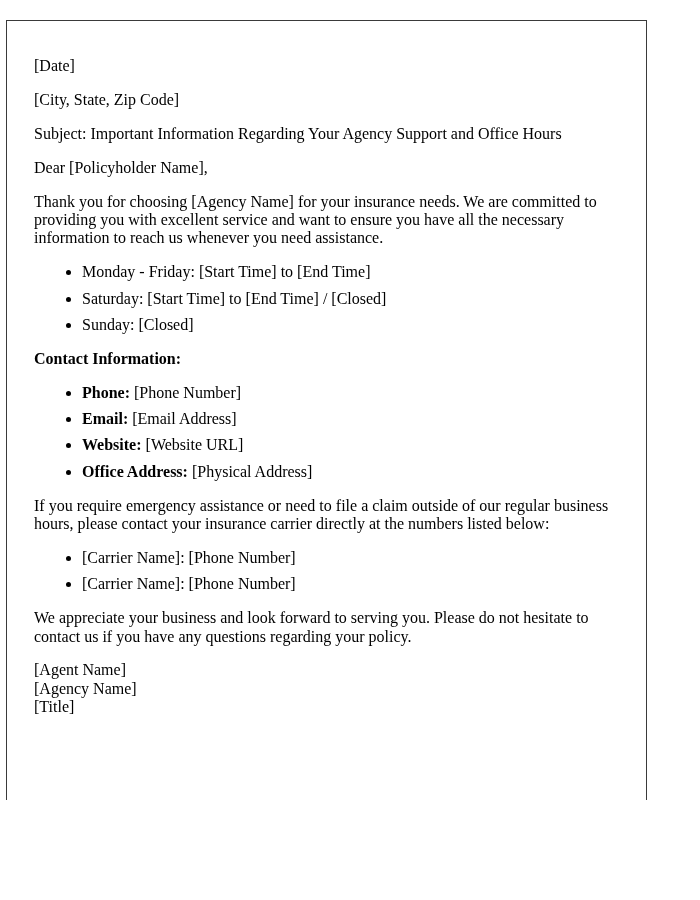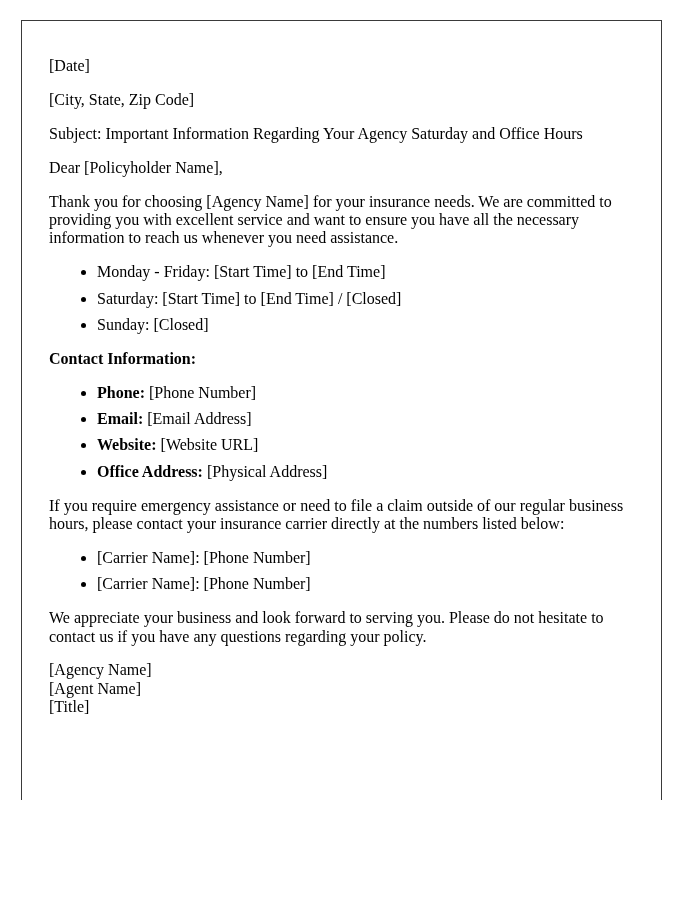--- a/index.html
+++ b/index.html
@@ -10,21 +10,21 @@
   body {
     width: 700px;
     height: 900px;
     position: relative;
     font-family: "Liberation Serif", "DejaVu Serif", serif;
     font-size: 16px;
     color: #000000;
   }
   .doc {
     position: absolute;
-    left: 21px;
+    left: 6px;
     top: 20px;
     width: 641px;
     height: 780px;
     box-sizing: border-box;
     border-top: 1px solid #3a3a3a;
     border-left: 1px solid #3a3a3a;
     border-right: 1px solid #3a3a3a;
     padding: 20px 27px 0 27px;
     overflow: visible;
     background: #ffffff;
@@ -47,21 +47,21 @@
 <body>
 
 <div class="doc">
 
   <div class="para">[Date]</div>
 
   <div class="para">
     <div class="line">[City, State, Zip Code]</div>
   </div>
 
-  <div class="para">Subject: Important Information Regarding Your Agency Saturday and Office Hours</div>
+  <div class="para">Subject: Important Information Regarding Your Agency Support and Office Hours</div>
 
   <div class="para">Dear [Policyholder Name],</div>
 
   <div class="para">Thank you for choosing [Agency Name] for your insurance needs. We are committed to providing you with excellent service and want to ensure you have all the necessary information to reach us whenever you need assistance.</div>
 
 
   <ul class="blist">
     <li>Monday - Friday: [Start Time] to [End Time]</li>
     <li>Saturday: [Start Time] to [End Time] / [Closed]</li>
     <li>Sunday: [Closed]</li>
@@ -81,18 +81,18 @@
 
   <ul class="blist">
     <li>[Carrier Name]: [Phone Number]</li>
     <li>[Carrier Name]: [Phone Number]</li>
   </ul>
 
   <div class="para">We appreciate your business and look forward to serving you. Please do not hesitate to contact us if you have any questions regarding your policy.</div>
 
 
   <div class="para">
+    <div class="line">[Agent Name]</div>
     <div class="line">[Agency Name]</div>
-    <div class="line">[Agent Name]</div>
     <div class="line">[Title]</div>
   </div>
 
 </div>
 
 </body></html>

